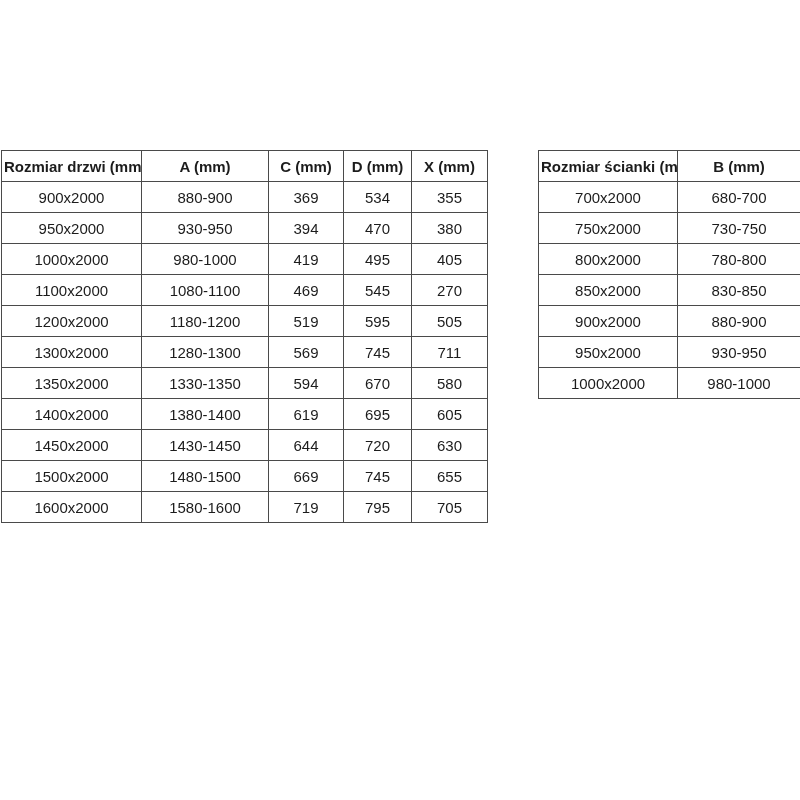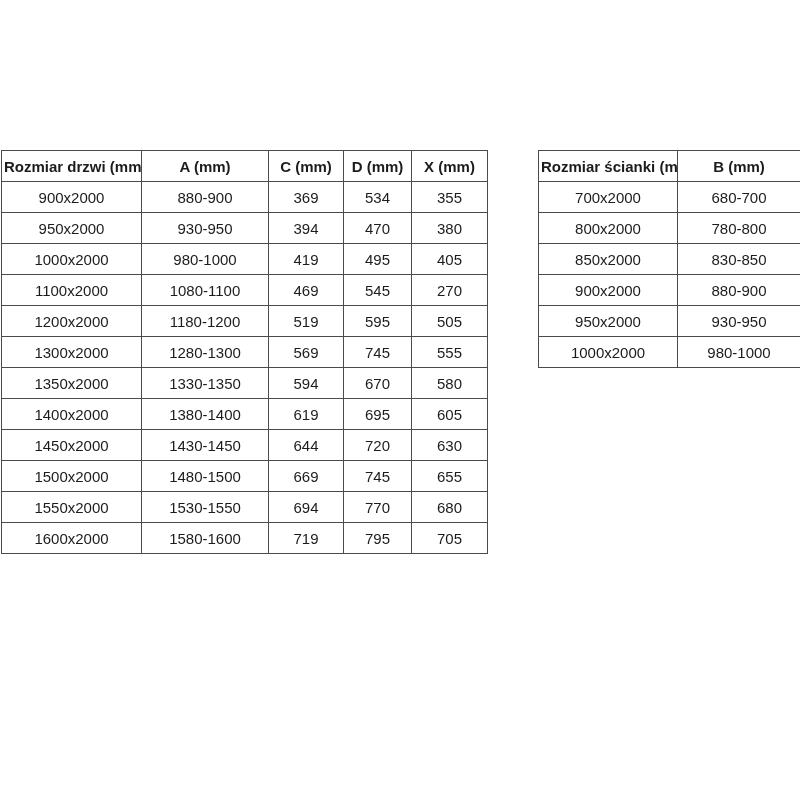--- a/index.html
+++ b/index.html
@@ -117,21 +117,21 @@
           <td>1180-1200</td>
           <td>519</td>
           <td>595</td>
           <td>505</td>
         </tr>
         <tr>
           <td>1300x2000</td>
           <td>1280-1300</td>
           <td>569</td>
           <td>745</td>
-          <td>555</td>
+          <td>711</td>
         </tr>
         <tr>
           <td>1350x2000</td>
           <td>1330-1350</td>
           <td>594</td>
           <td>670</td>
           <td>580</td>
         </tr>
         <tr>
           <td>1400x2000</td>
@@ -146,27 +146,20 @@
           <td>644</td>
           <td>720</td>
           <td>630</td>
         </tr>
         <tr>
           <td>1500x2000</td>
           <td>1480-1500</td>
           <td>669</td>
           <td>745</td>
           <td>655</td>
-        </tr>
-        <tr>
-          <td>1550x2000</td>
-          <td>1530-1550</td>
-          <td>694</td>
-          <td>770</td>
-          <td>680</td>
         </tr>
         <tr>
           <td>1600x2000</td>
           <td>1580-1600</td>
           <td>719</td>
           <td>795</td>
           <td>705</td>
         </tr>
       </tbody>
   </table>
@@ -181,20 +174,24 @@
           <th>Rozmiar ścianki (mm)</th>
           <th>B (mm)</th>
         </tr>
     </thead>
     <tbody>
         <tr>
           <td>700x2000</td>
           <td>680-700</td>
         </tr>
         <tr>
+          <td>750x2000</td>
+          <td>730-750</td>
+        </tr>
+        <tr>
           <td>800x2000</td>
           <td>780-800</td>
         </tr>
         <tr>
           <td>850x2000</td>
           <td>830-850</td>
         </tr>
         <tr>
           <td>900x2000</td>
           <td>880-900</td>

